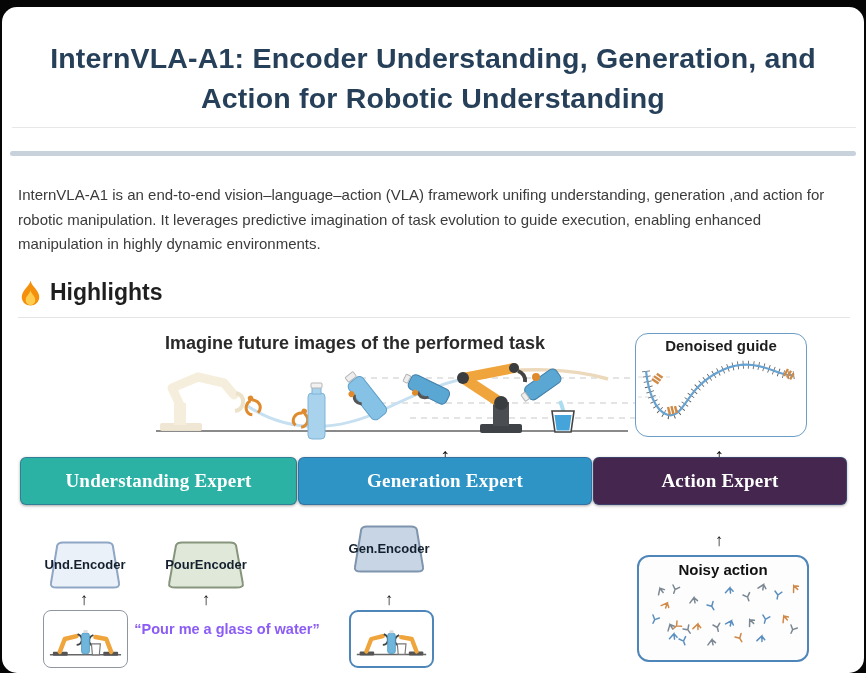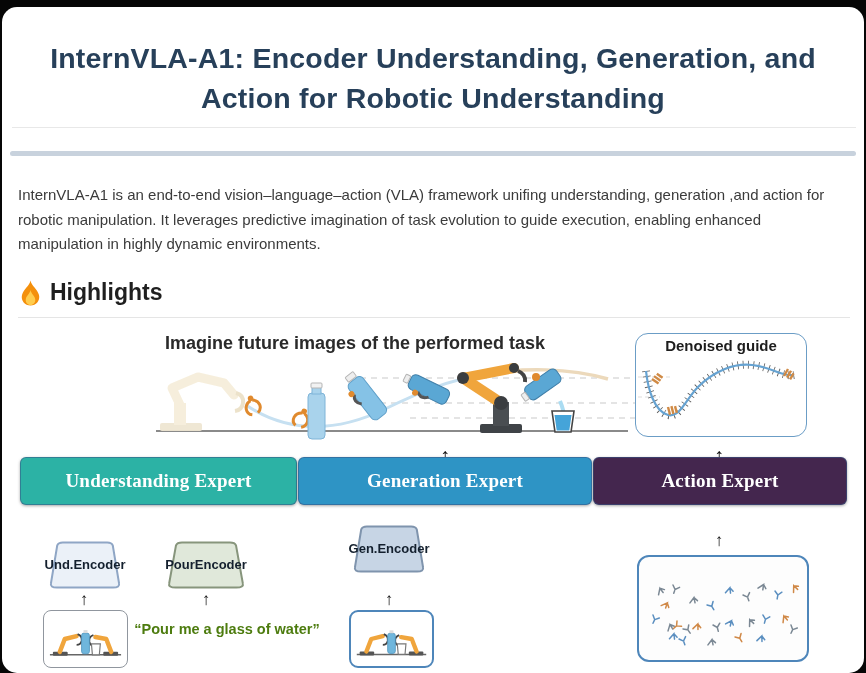--- a/index.html
+++ b/index.html
@@ -54,21 +54,21 @@
   .trap-0 { left:46px;  top:534px; }
   .trap-1 { left:164px; top:534px; width:80px; }
   .trap-2 { left:350px; top:518px; }
 
   .scene { position:absolute; top:603px; width:85px; height:58px; background:#fff; border-radius:8px; }
   .scene-left  { left:41px;  border:1.5px solid #90969e; }
   .scene-right { left:347px; border:2px solid #4e86ba; border-radius:9px; }
   .scene svg { position:absolute; inset:0; width:100%; height:100%; }
 
   .pour-text { position:absolute; top:614px; left:129px; width:192px; text-align:center;
-               font-size:14.5px; font-weight:600; color:#4d7c0f; }
+               font-size:14.5px; font-weight:600; color:#8b5cf6; }
 
   .nbox { position:absolute; top:548px; left:635px; width:172px; height:107px;
           background:#fdfdfd; border:2px solid #4e86ba; border-radius:12px; }
   .nbox-title { position:absolute; top:4px; left:0; width:100%; text-align:center;
                 font-size:15px; font-weight:600; color:#111; }
   .nbox svg { position:absolute; top:24px; left:4px; }
 </style>
 </head>
 <body>
 
@@ -272,20 +272,21 @@
       <rect x="60" y="41" width="15" height="4" rx="1" fill="#555"></rect>
       <path d="M68,41 L63,28 L52,26" fill="none" stroke="#f0a53c" stroke-width="4.5" stroke-linecap="round" stroke-linejoin="round"></path>
       <path d="M50,24 q-5,2 -4,7 q1,4 5,4" fill="none" stroke="#444" stroke-width="1.8"></path>
       <rect x="38" y="22" width="8" height="21" rx="2.5" fill="#6fb6dc" stroke="#4e93bd" stroke-width="0.8"></rect>
       <rect x="40" y="19" width="4" height="3" fill="#ddd"></rect>
       <path d="M48,33 L57,33 L56,44 L49,44 Z" fill="#fff" stroke="#777" stroke-width="1.2"></path>
     </svg>
   </div>
 
   <div class="nbox">
+    <div class="nbox-title">Noisy action</div>
     <svg width="162" height="78" viewBox="0 0 162 78" fill="none" stroke-width="1.5" stroke-linecap="round">
       <defs>
         <path id="nA" d="M0,6 L3,0 L5,5 M3,0 L7,2.5"></path>
         <path id="nB" d="M0,0 L3.5,3.5 L7,0 M3.5,3.5 L3.5,7.5"></path>
       </defs>
       <use href="#nA" transform="translate(14,8) rotate(-15)" stroke="#7b8894"></use>
       <use href="#nB" transform="translate(30,4) rotate(20)" stroke="#7b8894"></use>
       <use href="#nA" transform="translate(22,20) rotate(40)" stroke="#d08948"></use>
       <use href="#nA" transform="translate(48,16) rotate(10)" stroke="#7b8894"></use>
       <use href="#nB" transform="translate(64,24) rotate(-30)" stroke="#5b8fc0"></use>

